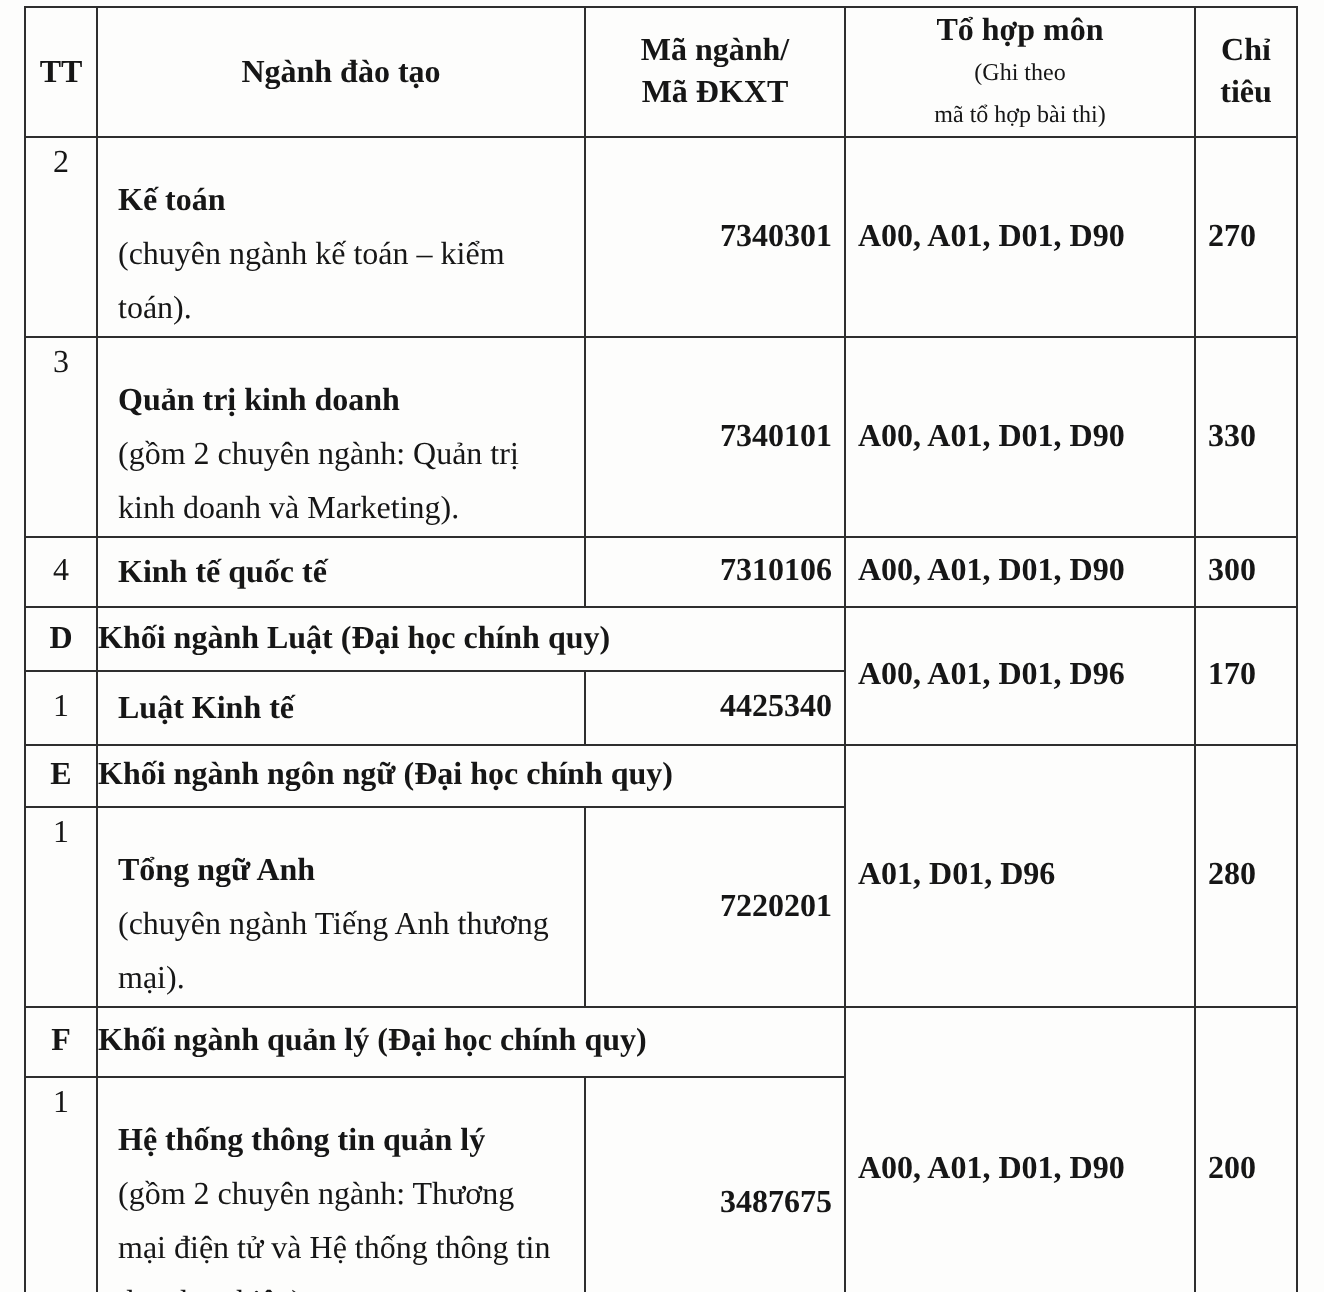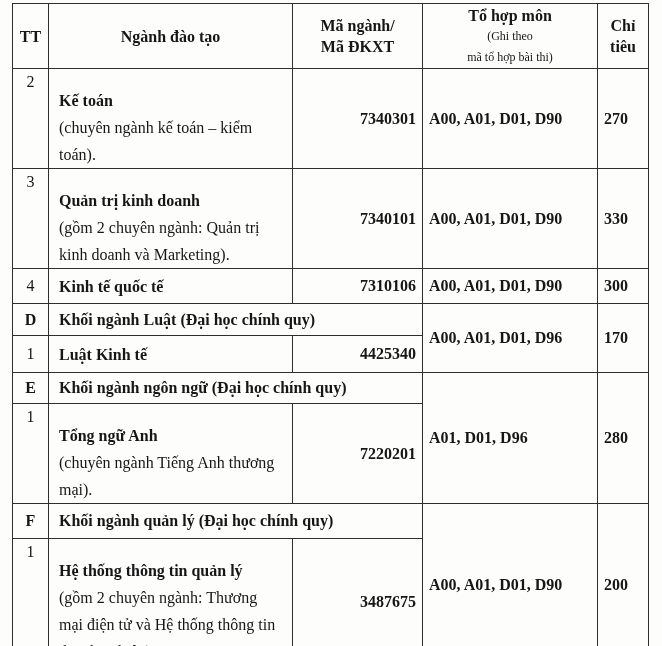--- a/index.html
+++ b/index.html
@@ -25,21 +25,21 @@
   .tt.letter{font-weight:bold;}
   .top{vertical-align:top;padding-top:4px;}
   .mid{vertical-align:middle;}
   .name{text-align:left;padding:0 8px 0 10px;line-height:27px;}
   .name.top{padding-top:18px;}
   .major-name{display:block;font-weight:bold;}
   .major-note{display:block;font-weight:normal;}
   .code{text-align:right;font-weight:bold;vertical-align:middle;}
   .combo{text-align:left;font-weight:bold;vertical-align:middle;}
   .quota-cell{font-weight:bold;vertical-align:middle;}
-  .section-title{font-weight:bold;text-align:left;padding-left:10px;vertical-align:middle;}
+  .section-title{font-weight:bold;text-align:left;padding-left:0;vertical-align:middle;}
   .footer-label{font-weight:bold;text-align:left;padding-left:10px;vertical-align:middle;font-size:16.5px;}
   .footer-value{position:relative;padding:0;}
   .viet-badge{
     position:absolute;left:-27px;top:6px;width:46px;height:18px;
     background:#e8121d;border-radius:3px;transform:skewX(-8deg);
     color:#ffffff;font-family:"Liberation Sans","DejaVu Sans",sans-serif;
     font-style:italic;font-weight:bold;font-size:12px;line-height:18px;
     text-align:center;letter-spacing:0.5px;z-index:2;
   }
   .viet-flag{

